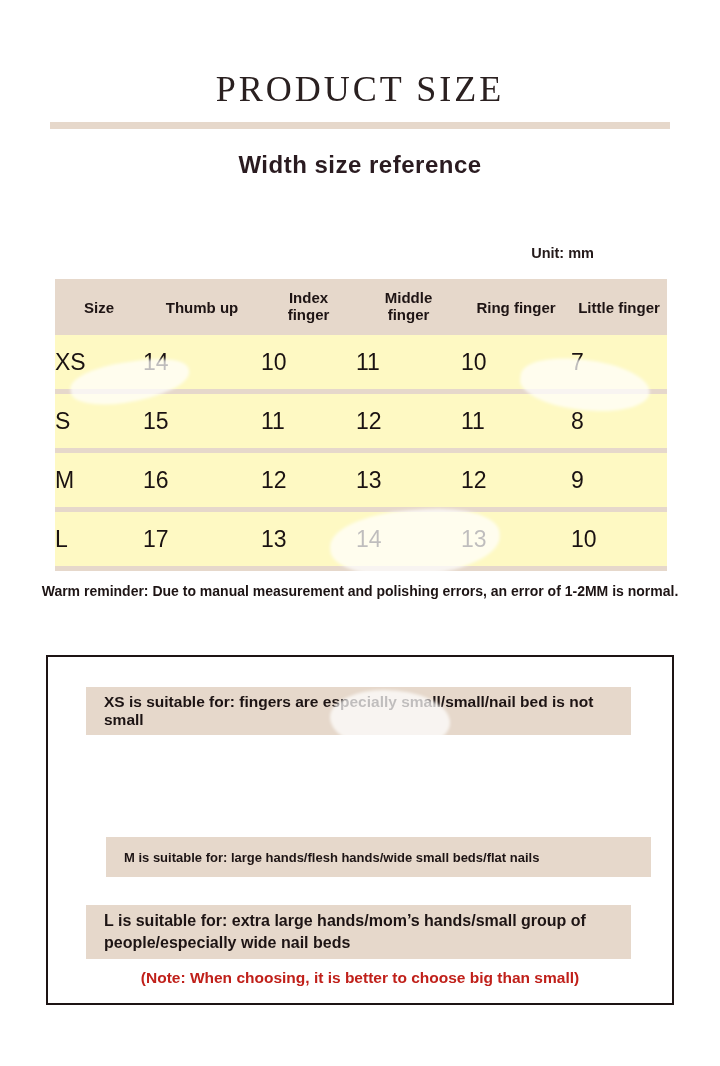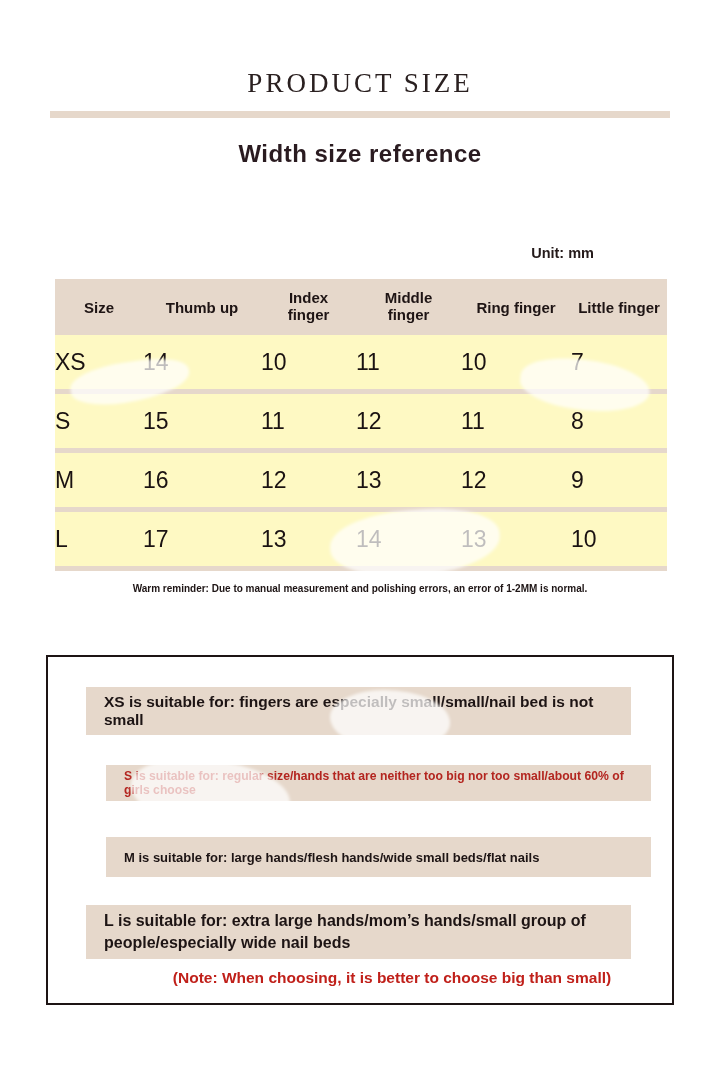--- a/index.html
+++ b/index.html
@@ -19,21 +19,21 @@
   .page {
     position: relative;
     width: 720px;
     height: 1066px;
   }
 
   
   .title-main {
     text-align: center;
     font-family: "Liberation Serif", serif;
-    font-size: 27px;
+    font-size: 36px;
     letter-spacing: 3px;
     color: #2a2020;
     padding-top: 68px;
   }
 
   .title-rule {
     margin: 12px auto 0 auto;
     width: 620px;
     height: 7px;
     background: #e6d8cb;
@@ -104,21 +104,21 @@
   }
   td.cell-size { font-size: 24px; }
 
   
   .warm-reminder {
     position: absolute;
     left: 0;
     right: 0;
     top: 583px;
     text-align: center;
-    font-size: 10px;
+    font-size: 14px;
     font-weight: bold;
     color: #1d1414;
   }
 
   
   .suit-box {
     position: absolute;
     left: 46px;
     top: 655px;
     width: 628px;
@@ -179,21 +179,20 @@
 
   .suit-note {
     position: absolute;
     top: 312px;
     left: 0;
     width: 100%;
     text-align: center;
     font-size: 15.5px;
     font-weight: bold;
     color: #c0201a;
-    padding-left: 32px;
   }
 
   
   .smudge {
     position: absolute;
     pointer-events: none;
     background: rgba(255,255,255,0.72);
     filter: blur(1.5px);
   }
   .smudge-a {
@@ -284,21 +283,20 @@
           <td>10</td>
         </tr>
       </tbody>
     </table>
   </div>
 
   <div class="warm-reminder">Warm reminder: Due to manual measurement and polishing errors, an error of 1-2MM is normal.</div>
 
   <div class="suit-box">
     <div class="suit-row suit-xs">XS is suitable for: fingers are especially small/small/nail bed is not small</div>
-    <div class="suit-row suit-s">S is suitable for: regular size/hands that are neither too big nor too small/about 60% of girls choose</div>
     <div class="suit-row suit-m">M is suitable for: large hands/flesh hands/wide small beds/flat nails</div>
     <div class="suit-row suit-l">L is suitable for: extra large hands/mom’s hands/small group of people/especially wide nail beds</div>
     <div class="suit-note">(Note: When choosing, it is better to choose big than small)</div>
   </div>
 
   <div class="smudge smudge-a"></div>
   <div class="smudge smudge-b"></div>
   <div class="smudge smudge-c"></div>
   <div class="smudge smudge-d"></div>
   <div class="smudge smudge-e"></div>

